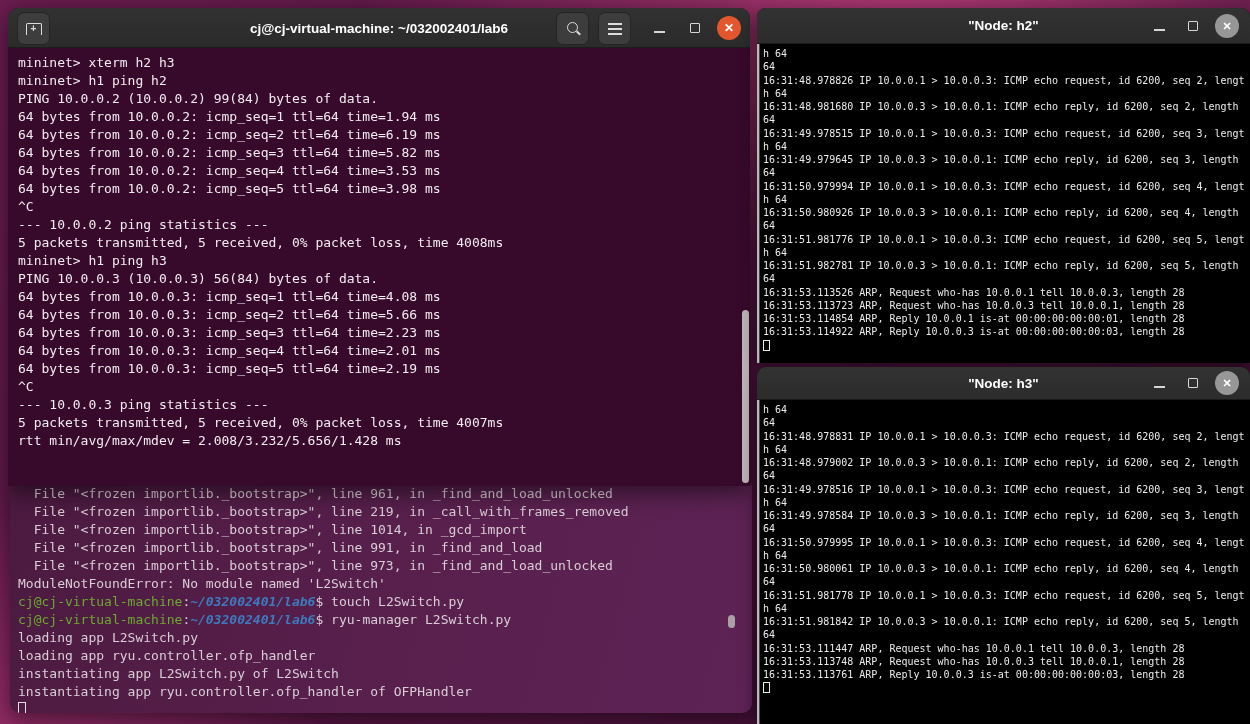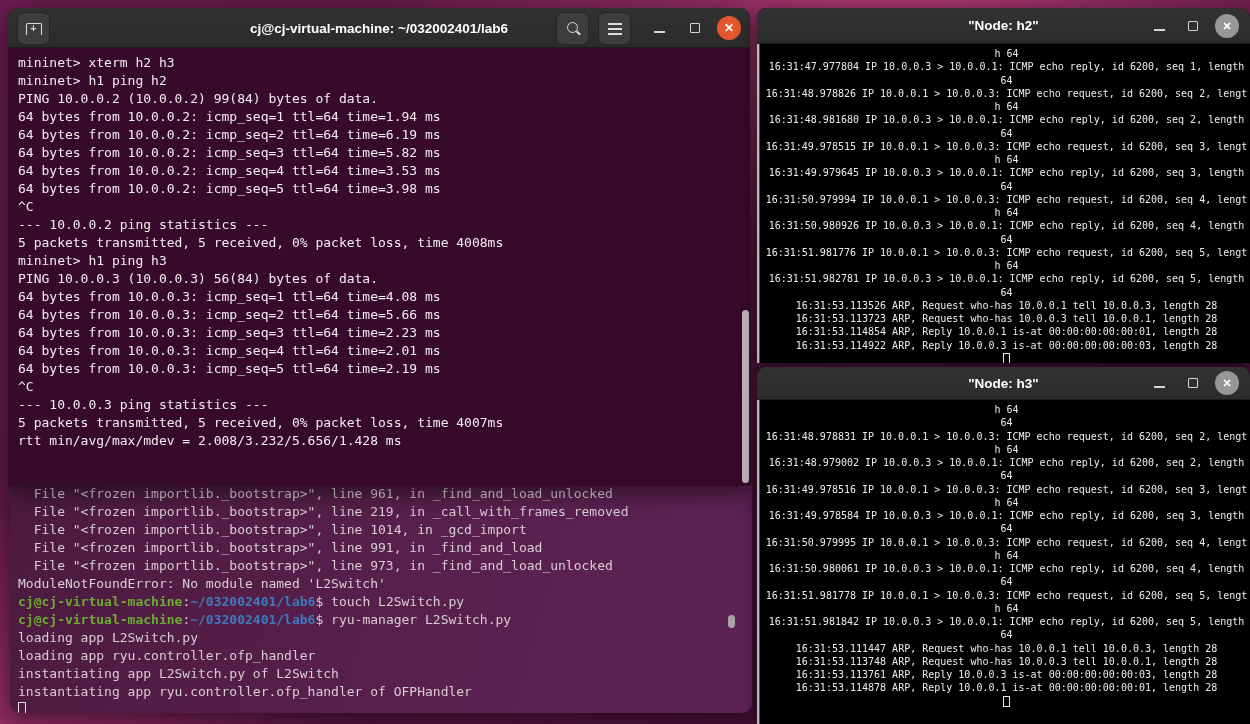--- a/index.html
+++ b/index.html
@@ -59,22 +59,22 @@
   .main-scroll { position:absolute; right:1px; top:302px; width:7px; height:173px;
     background:#beb5ba; border-radius:4px; }
 
   
   .win-ryu { left:10px; top:485px; width:742px; height:228px;
     border-radius:0 0 10px 10px; box-shadow:0 6px 20px rgba(0,0,0,.45);
     background:linear-gradient(105deg, #4c1a40 0%, #59204e 55%, #5e2355 100%);
     overflow:hidden; }
   .ryu-body { position:absolute; left:0; top:0; right:0; bottom:0; padding:0 4px 0 8px; overflow:hidden; }
   .ryu-body .tline { color:#d9ced6; }
-  .p-user { color:#6cab2f; font-weight:bold; }
-  .p-path { color:#3d7bbf; font-weight:bold; }
+  .p-user { color:#6cab2f; font-weight:normal; }
+  .p-path { color:#3d7bbf; font-weight:bold;font-style:italic; }
   .ryu-scroll { position:absolute; right:17px; top:130px; width:7px; height:13px;
     background:#a9a1a6; border-radius:4px; }
   .cursor-ryu { display:inline-block; width:8px; height:14px;
     border:1.3px solid #e6dde3; vertical-align:-2px; }
 
   
   .win-xterm { left:757px; width:493px; background:#000;
     box-shadow:0 5px 18px rgba(0,0,0,.5); }
   .win-h2 { top:8px; height:355px; border-radius:9px 9px 0 0; }
   .win-h3 { top:367px; height:357px; border-radius:9px 9px 0 0; }
@@ -84,21 +84,21 @@
   .win-h2 .xt-header { height:36px; }
   .win-h3 .xt-header { height:33px; }
   .xt-title { position:absolute; left:0; right:0; top:0; bottom:0;
     display:flex; align-items:center; justify-content:center;
     color:#ffffff; font-size:13.5px; font-weight:bold; }
   .xt-min { right:79px; } .xt-max { right:45px; }
   .win-h2 .wc { top:6px; } .win-h3 .wc { top:4px; }
   .xt-close { right:11px; background:#979797; }
   .xt-close .ic-x { font-size:11px; }
 
-  .xt-body { position:absolute; left:0; right:0; bottom:0; overflow:hidden; background:#000;text-align:center; }
+  .xt-body { position:absolute; left:0; right:0; bottom:0; overflow:hidden; background:#000; }
   .win-h2 .xt-body { top:36px; }
   .win-h3 .xt-body { top:33px; }
   .xt-scrollstrip { position:absolute; left:0; top:0; bottom:0; width:3px;
     background:#b9b9b9; border-right:1px solid #4a4a4a; }
   .xt-lines { position:absolute; left:6px; right:0; top:3px; }
   .xt-lines .tline { font-size:10px; line-height:13.25px; color:#ececec; }
   .cursor-xt { display:inline-block; width:7px; height:11px;
     border:1.2px solid #ececec; vertical-align:-2px; }
 </style>
 </head>
@@ -189,21 +189,20 @@
       </div>
       <div class="wc xt-close">
         <span class="ic-x">✕</span>
       </div>
     </div>
     <div class="xt-body">
       <div class="xt-scrollstrip"></div>
       <div class="xt-lines">
         <div>
             <div class="tline">h 64</div>
-            <div class="tline">16:31:47.977804 IP 10.0.0.3 &gt; 10.0.0.1: ICMP echo reply, id 6200, seq 1, length</div>
             <div class="tline">64</div>
             <div class="tline">16:31:48.978826 IP 10.0.0.1 &gt; 10.0.0.3: ICMP echo request, id 6200, seq 2, lengt</div>
             <div class="tline">h 64</div>
             <div class="tline">16:31:48.981680 IP 10.0.0.3 &gt; 10.0.0.1: ICMP echo reply, id 6200, seq 2, length</div>
             <div class="tline">64</div>
             <div class="tline">16:31:49.978515 IP 10.0.0.1 &gt; 10.0.0.3: ICMP echo request, id 6200, seq 3, lengt</div>
             <div class="tline">h 64</div>
             <div class="tline">16:31:49.979645 IP 10.0.0.3 &gt; 10.0.0.1: ICMP echo reply, id 6200, seq 3, length</div>
             <div class="tline">64</div>
             <div class="tline">16:31:50.979994 IP 10.0.0.1 &gt; 10.0.0.3: ICMP echo request, id 6200, seq 4, lengt</div>
@@ -255,20 +254,19 @@
             <div class="tline">h 64</div>
             <div class="tline">16:31:50.980061 IP 10.0.0.3 &gt; 10.0.0.1: ICMP echo reply, id 6200, seq 4, length</div>
             <div class="tline">64</div>
             <div class="tline">16:31:51.981778 IP 10.0.0.1 &gt; 10.0.0.3: ICMP echo request, id 6200, seq 5, lengt</div>
             <div class="tline">h 64</div>
             <div class="tline">16:31:51.981842 IP 10.0.0.3 &gt; 10.0.0.1: ICMP echo reply, id 6200, seq 5, length</div>
             <div class="tline">64</div>
             <div class="tline">16:31:53.111447 ARP, Request who-has 10.0.0.1 tell 10.0.0.3, length 28</div>
             <div class="tline">16:31:53.113748 ARP, Request who-has 10.0.0.3 tell 10.0.0.1, length 28</div>
             <div class="tline">16:31:53.113761 ARP, Reply 10.0.0.3 is-at 00:00:00:00:00:03, length 28</div>
-            <div class="tline">16:31:53.114878 ARP, Reply 10.0.0.1 is-at 00:00:00:00:00:01, length 28</div>
           </div>
         <div class="tline"><span class="cursor-xt"></span></div>
       </div>
     </div>
   </div>
 
 </div>
 
 </body></html>

